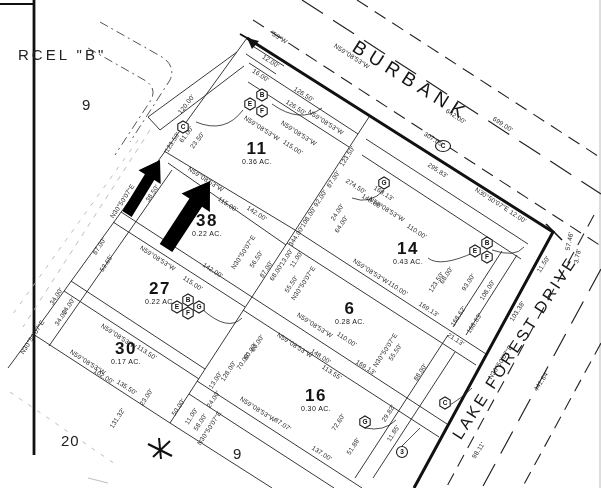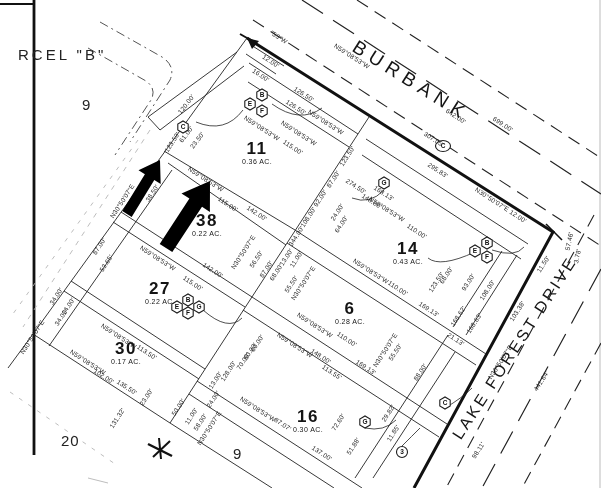--- a/index.html
+++ b/index.html
@@ -312,19 +312,19 @@
         <div class="lot-ac">0.17 AC.</div>
       </div>
       <div class="lot" style="left: 408px; top: 252px;">
         <div class="lot-num">14</div>
         <div class="lot-ac">0.43 AC.</div>
       </div>
       <div class="lot" style="left: 350px; top: 312px;">
         <div class="lot-num">6</div>
         <div class="lot-ac">0.28 AC.</div>
       </div>
-      <div class="lot" style="left: 308px; top: 399px; margin-top: 21px;">
+      <div class="lot" style="left: 316px; top: 399px;">
         <div class="lot-num">16</div>
         <div class="lot-ac">0.30 AC.</div>
       </div>
     </div>
 
 </div>
 
 </body></html>

